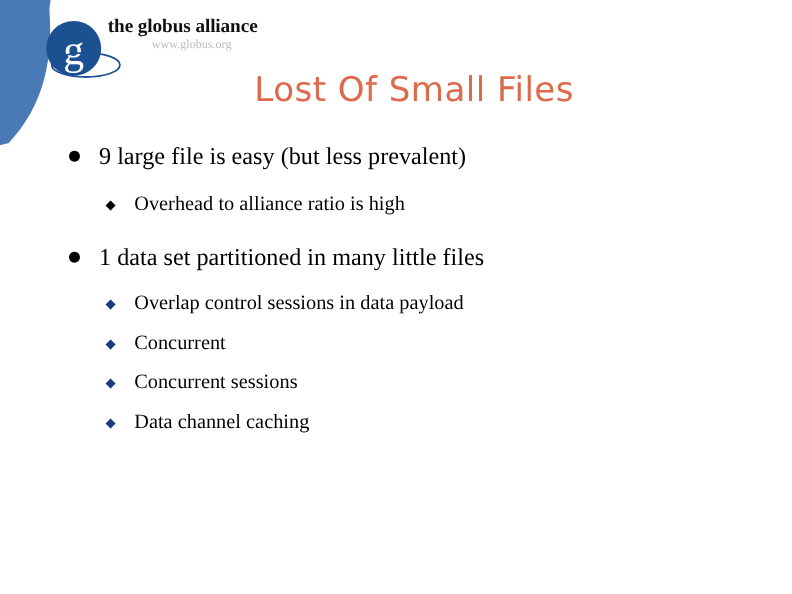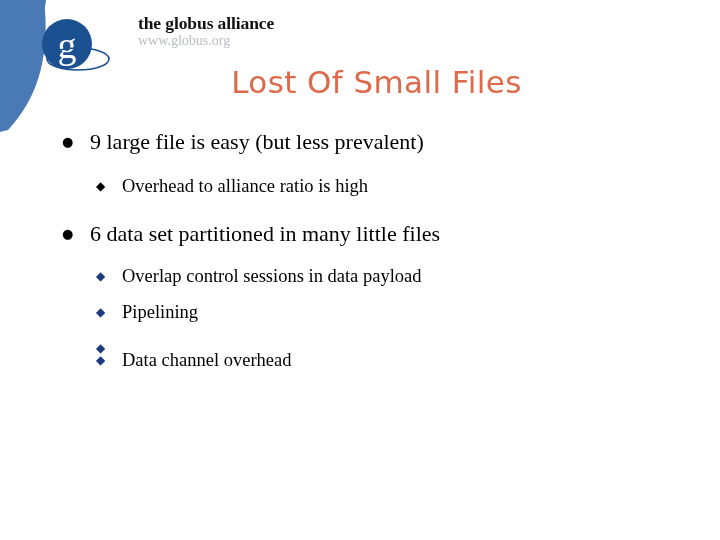--- a/index.html
+++ b/index.html
@@ -50,25 +50,24 @@
     width: 190px;
   }
   #brand-name {
     font-family: "Liberation Serif", serif;
     font-size: 17.5px;
     font-weight: 700;
     color: #111111;
     letter-spacing: -0.1px;
     line-height: 19px;
     white-space: nowrap;
-    margin-left: 40px;
   }
   #brand-url {
     font-family: "Liberation Serif", serif;
-    font-size: 14px;
+    font-size: 11px;
     font-weight: 400;
     color: #b9bcc2;
     line-height: 14px;
     margin-top: 1px;
     margin-left: 40px;
     white-space: nowrap;
   }
 
   
   #slide-title {
@@ -187,44 +186,45 @@
       <span class="marker marker-black">◆</span>
       <span>Overhead to alliance ratio is high</span>
     </div>
   </div>
 
   <div class="sp-22"></div>
 
   <div class="bullet-group">
     <div class="level1">
       <span class="marker">●</span>
-      <span>6 data set partitioned in many little files</span>
+      <span>1 data set partitioned in many little files</span>
     </div>
 
     <div class="sp-16"></div>
 
     <div class="level2">
       <span class="marker marker-blue">◆</span>
       <span>Overlap control sessions in data payload</span>
     </div>
 
     <div class="sp-12"></div>
 
     <div class="level2">
       <span class="marker marker-blue">◆</span>
-      <span>Pipelining</span>
+      <span>Concurrent</span>
     </div>
 
     <div class="sp-12"></div>
 
     <div class="level2">
       <span class="marker marker-blue">◆</span>
+      <span>Concurrent sessions</span>
     </div>
 
     <div class="sp-12"></div>
 
     <div class="level2">
       <span class="marker marker-blue">◆</span>
-      <span>Data channel overhead</span>
+      <span>Data channel caching</span>
     </div>
   </div>
 
 </div>
 
 </body></html>

